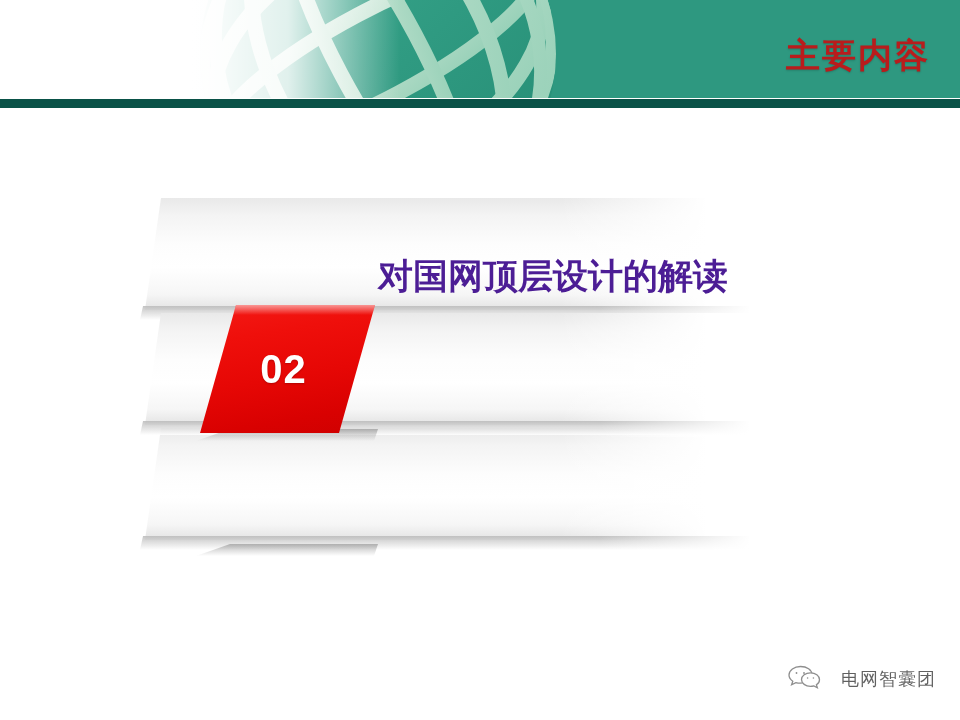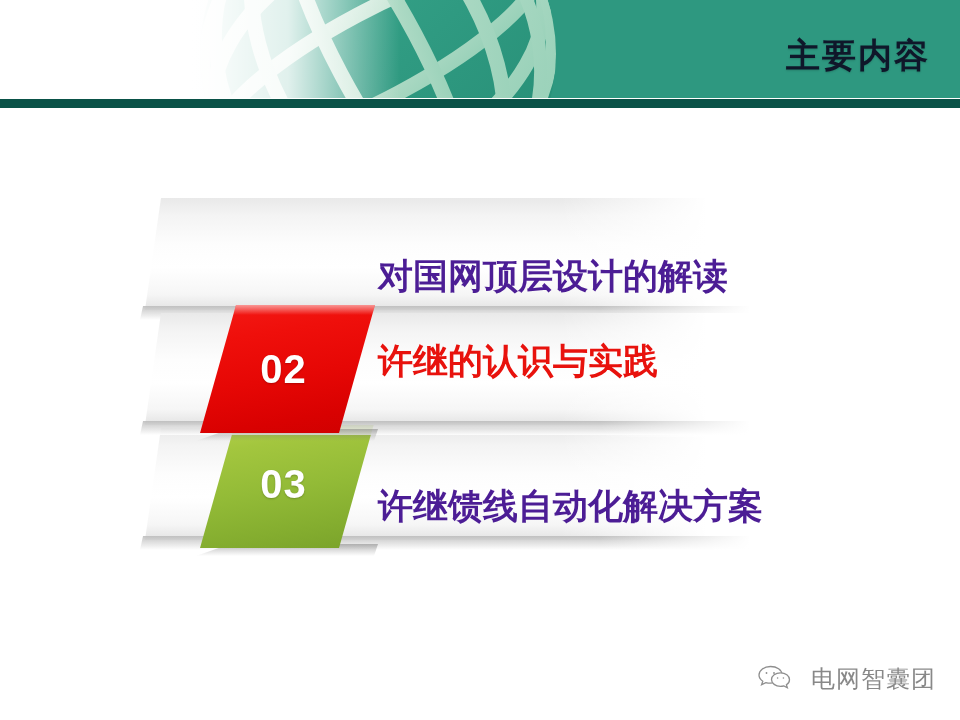--- a/index.html
+++ b/index.html
@@ -60,21 +60,21 @@
     position: absolute;
     left: 0; top: 99px;
     width: 960px; height: 9px;
     background: #0a5247;
     z-index: 4;
   }
   .header-title {
     position: absolute;
     right: 30px; top: 38px;
     z-index: 5;
-    color: #0f172a;
+    color: #b91c1c;
     font-size: 34px;
     font-weight: bold;
     letter-spacing: 2px;
     line-height: 1;
     white-space: nowrap;
     text-shadow: 0 1px 2px rgba(0,0,0,0.18);
   }
 
   
   .rows {
@@ -189,22 +189,22 @@
     position: absolute;
     right: 24px;
     bottom: 24px;
     display: flex;
     align-items: center;
     gap: 9px;
     opacity: 0.62;
     z-index: 20;
   }
   .watermark-text {
-    font-size: 24px;
-    color: #404040;
+    font-size: 18px;
+    color: #000000;
     letter-spacing: 1px;
     line-height: 1;
     margin-left: 7px;
   }
   .wechat-icon { display: block; }
 </style>
 </head>
 <body>
 
 <div class="slide">
@@ -264,34 +264,28 @@
     <div class="row row-2">
       <div class="band"></div>
       <div class="band-fade"></div>
       <div class="ledge"></div>
       <div class="ledge-fade"></div>
       <div class="badge-shadow"></div>
       <div class="badge badge-red">
         <div class="badge-top-sheen"></div>
         <span class="badge-num">02</span>
       </div>
-      <div class="row-label label-red">许继的认识与实践</div>
     </div>
 
     <div class="row row-3">
       <div class="band"></div>
       <div class="band-fade"></div>
       <div class="ledge"></div>
       <div class="ledge-fade"></div>
       <div class="badge-shadow"></div>
-      <div class="badge badge-green">
-        <div class="badge-top-sheen"></div>
-        <span class="badge-num">03</span>
-      </div>
-      <div class="row-label label-dark">许继馈线自动化解决方案</div>
     </div>
 
   </div>
 
   <div class="watermark">
     <span class="wechat-icon">
       <svg width="40" height="30" viewBox="0 0 40 30" xmlns="http://www.w3.org/2000/svg">
         <g fill="none" stroke="#4a4a4a" stroke-width="1.3">
           <path d="M15.5 4.5C9.2 4.5 4 8.3 4 13c0 2.5 1.5 4.7 3.8 6.2L6.6 22.8l4.2-2.2c1.4.4 3 .6 4.7.6 6.3 0 11.5-3.8 11.5-8.5S21.8 4.5 15.5 4.5z"></path>
           <circle cx="11.5" cy="11" r="0.9" fill="#4a4a4a" stroke="none"></circle>

